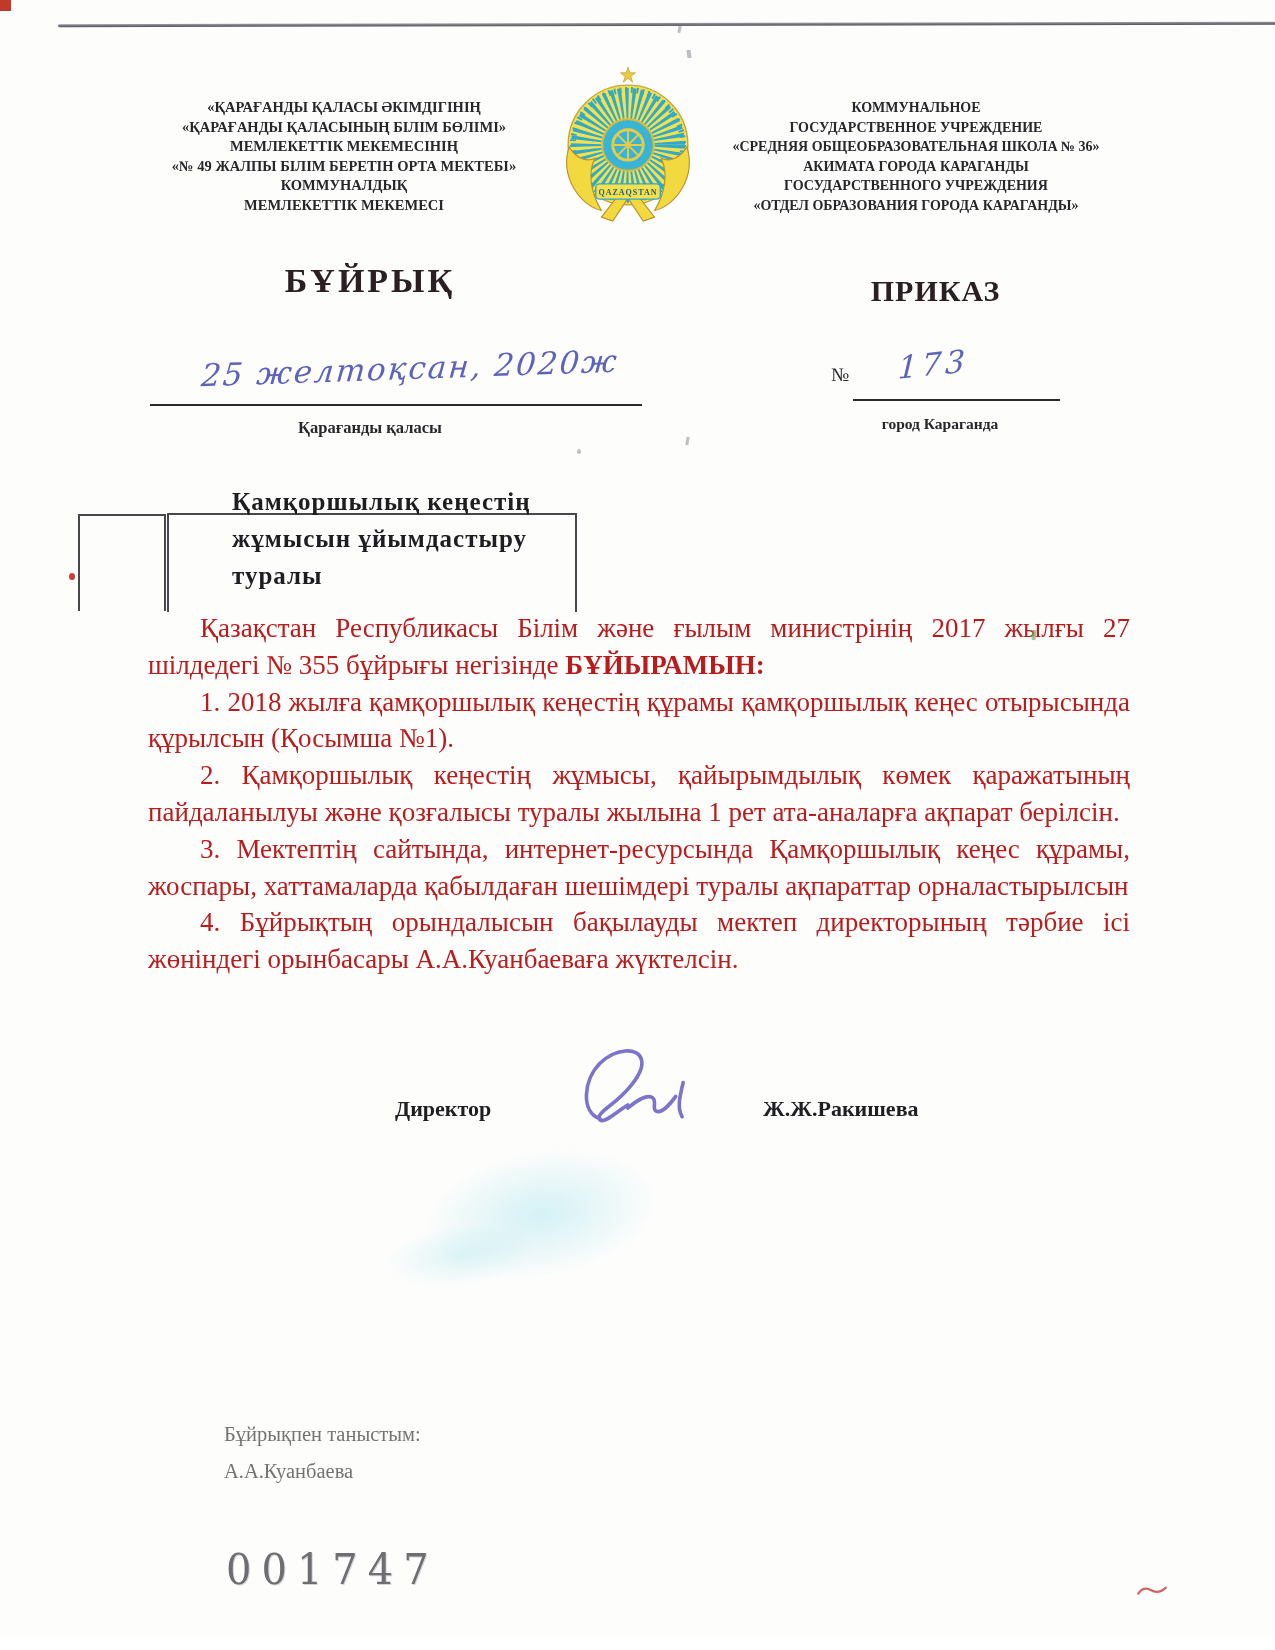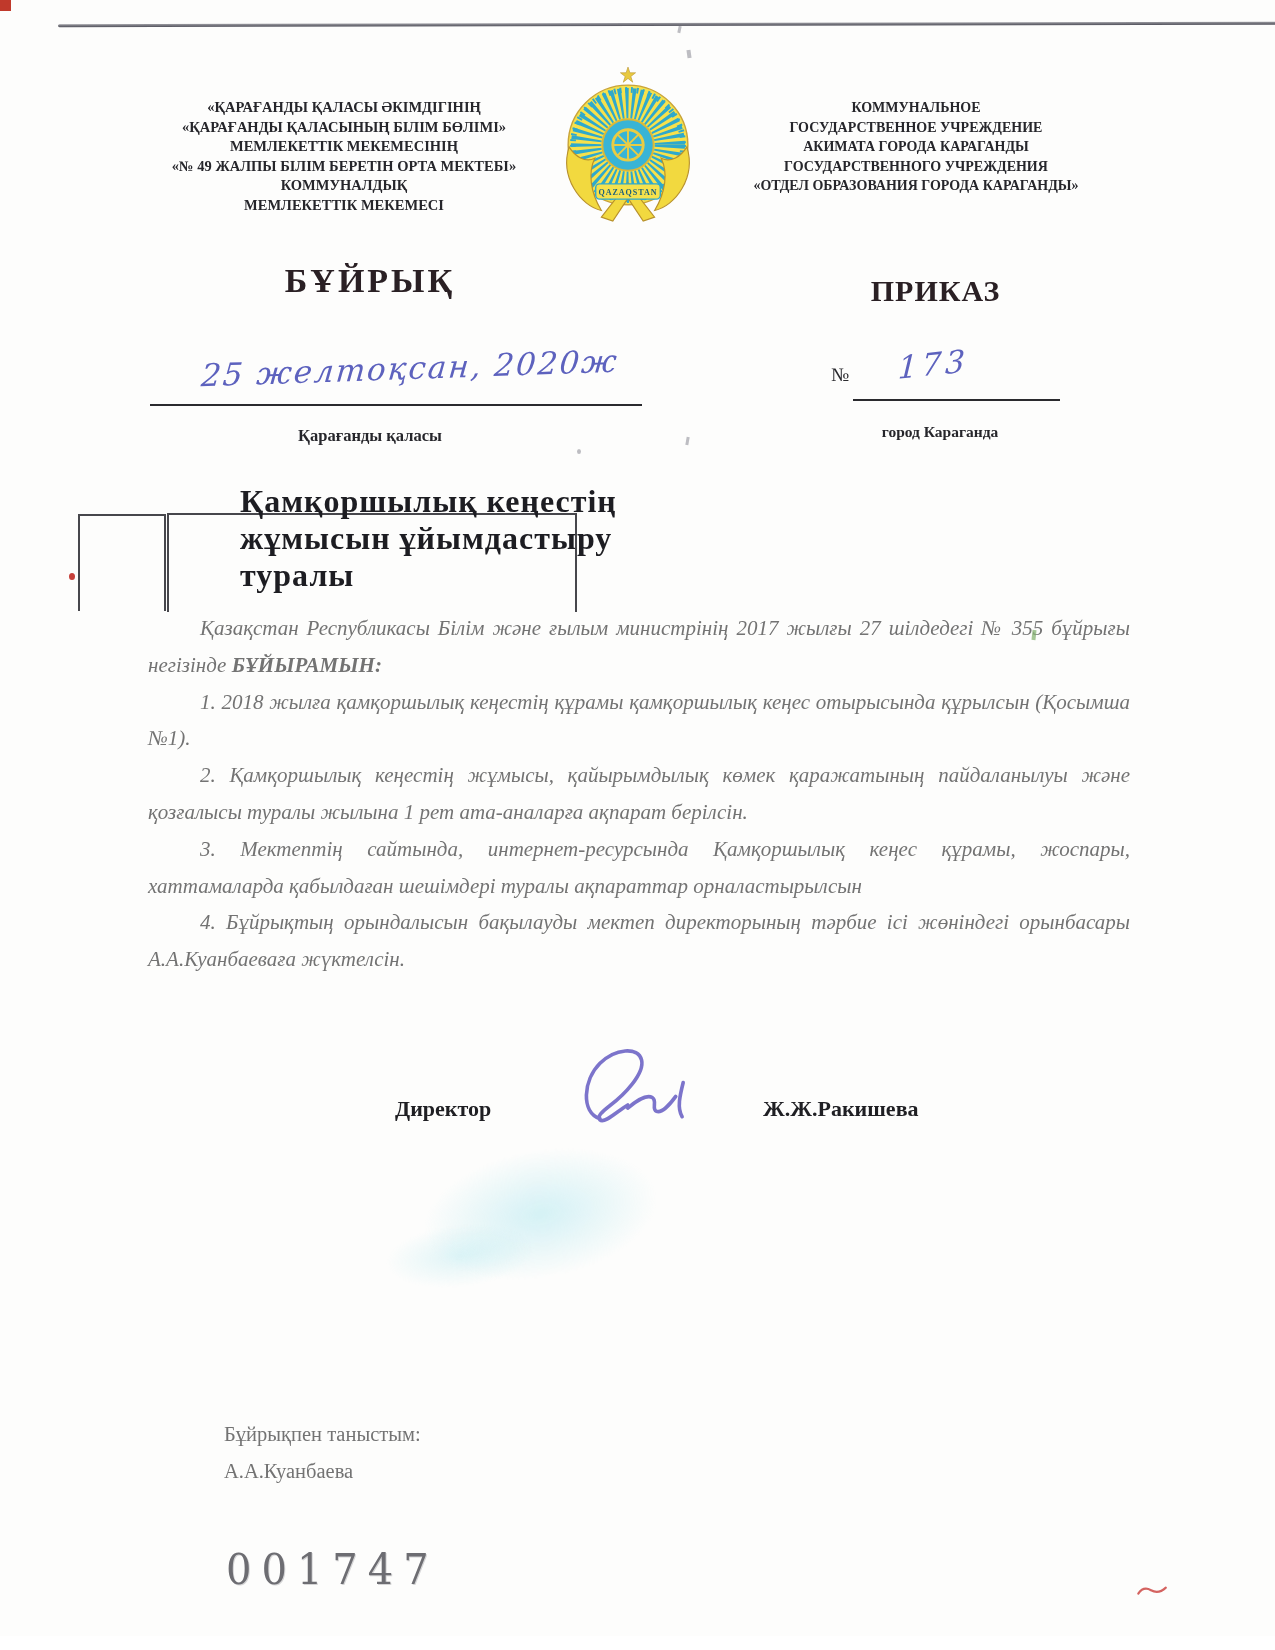--- a/index.html
+++ b/index.html
@@ -25,35 +25,35 @@
 
   
   .handwriting{font-family:"DejaVu Serif",serif;font-style:italic;color:#5d62be;}
   .date-script{position:absolute;left:195px;top:350px;width:430px;text-align:center;
                font-size:31px;letter-spacing:2px;transform:rotate(-2deg) skewX(-7deg);}
   .date-line{position:absolute;left:150px;top:404px;width:492px;border-bottom:2.5px solid #2a2a2e;}
   .num-label{position:absolute;left:831px;top:364px;font-size:19px;color:#2a2a2e;}
   .num-script{position:absolute;left:898px;top:346px;font-size:31px;letter-spacing:4px;
               transform:rotate(-6deg) skewX(-9deg);}
   .num-line{position:absolute;left:853px;top:399px;width:207px;border-bottom:2px solid #2a2a2e;}
-  .place{position:absolute;font-weight:bold;text-align:center;color:#26262b;margin-top:8px;}
+  .place{position:absolute;font-weight:bold;text-align:center;color:#26262b;}
   .place-kk{left:252px;top:418px;width:236px;font-size:16.5px;}
   .place-ru{left:842px;top:415px;width:196px;font-size:15.5px;}
 
   
   .subject-box-small{position:absolute;left:78px;top:514px;width:84px;height:95px;
                      border:2px solid #47474c;border-bottom:none;}
   .subject-box{position:absolute;left:167px;top:513px;width:406px;height:97px;
                border:2px solid #47474c;border-bottom:none;}
-  .subject{position:absolute;left:240px;top:483px;font-size:32px;font-weight:bold;
+  .subject{position:absolute;left:232px;top:483px;font-size:25px;font-weight:bold;
            line-height:37px;letter-spacing:1px;color:#1d1d22;}
 
   
-  .body-text{position:absolute;left:148px;top:610px;width:982px;font-size:21px;
-             line-height:36.8px;text-align:justify;color:#737373;font-style:italic;}
+  .body-text{position:absolute;left:148px;top:610px;width:982px;font-size:27px;
+             line-height:36.8px;text-align:justify;color:#b91c1c;}
   .body-text p{margin:0;text-indent:52px;}
   .b{font-weight:bold;}
 
   
   .sig-role{position:absolute;left:395px;top:1096px;font-size:22px;font-weight:bold;text-align:center;}
   .sig-svg{position:absolute;left:568px;top:1040px;width:160px;height:100px;}
   .sig-name{position:absolute;left:763px;top:1096px;font-size:22px;font-weight:bold;}
 
   
   .ack{position:absolute;left:224px;top:1416px;font-size:20.5px;line-height:37px;color:#737373;}
@@ -106,20 +106,21 @@
     <path d="M18,88 C8,120 30,150 52,155 C40,135 38,115 45,100 C35,105 24,98 18,88 Z" fill="#f2d93f" stroke="#b8912c" stroke-width="1.2"></path>
     <path d="M142,88 C152,120 130,150 108,155 C120,135 122,115 115,100 C125,105 136,98 142,88 Z" fill="#f2d93f" stroke="#b8912c" stroke-width="1.2"></path>
     <path d="M52,162 L80,126 L108,162 L96,166 L80,142 L64,166 Z" fill="#f2d93f" stroke="#b8912c" stroke-width="1.2"></path>
     <rect x="46" y="127" width="68" height="16" rx="4" fill="#f6e14c" stroke="#2fa9cc" stroke-width="1.5"></rect>
     <text x="80" y="139" text-anchor="middle" font-size="8.5" font-weight="bold" letter-spacing="1" fill="#1c607c">QAZAQSTAN</text>
   </svg>
 
   <div class="org-block org-right">
     <div>КОММУНАЛЬНОЕ</div>
     <div>ГОСУДАРСТВЕННОЕ УЧРЕЖДЕНИЕ</div>
+    <div>«СРЕДНЯЯ ОБЩЕОБРАЗОВАТЕЛЬНАЯ ШКОЛА № 36»</div>
     <div>АКИМАТА ГОРОДА КАРАГАНДЫ</div>
     <div>ГОСУДАРСТВЕННОГО УЧРЕЖДЕНИЯ</div>
     <div>«ОТДЕЛ ОБРАЗОВАНИЯ ГОРОДА КАРАГАНДЫ»</div>
   </div>
 
   <div class="heading heading-kk">БҰЙРЫҚ</div>
   <div class="heading heading-ru">ПРИКАЗ</div>
 
   <div class="handwriting date-script">25 желтоқсан, 2020ж</div>
   <div class="date-line"></div>

